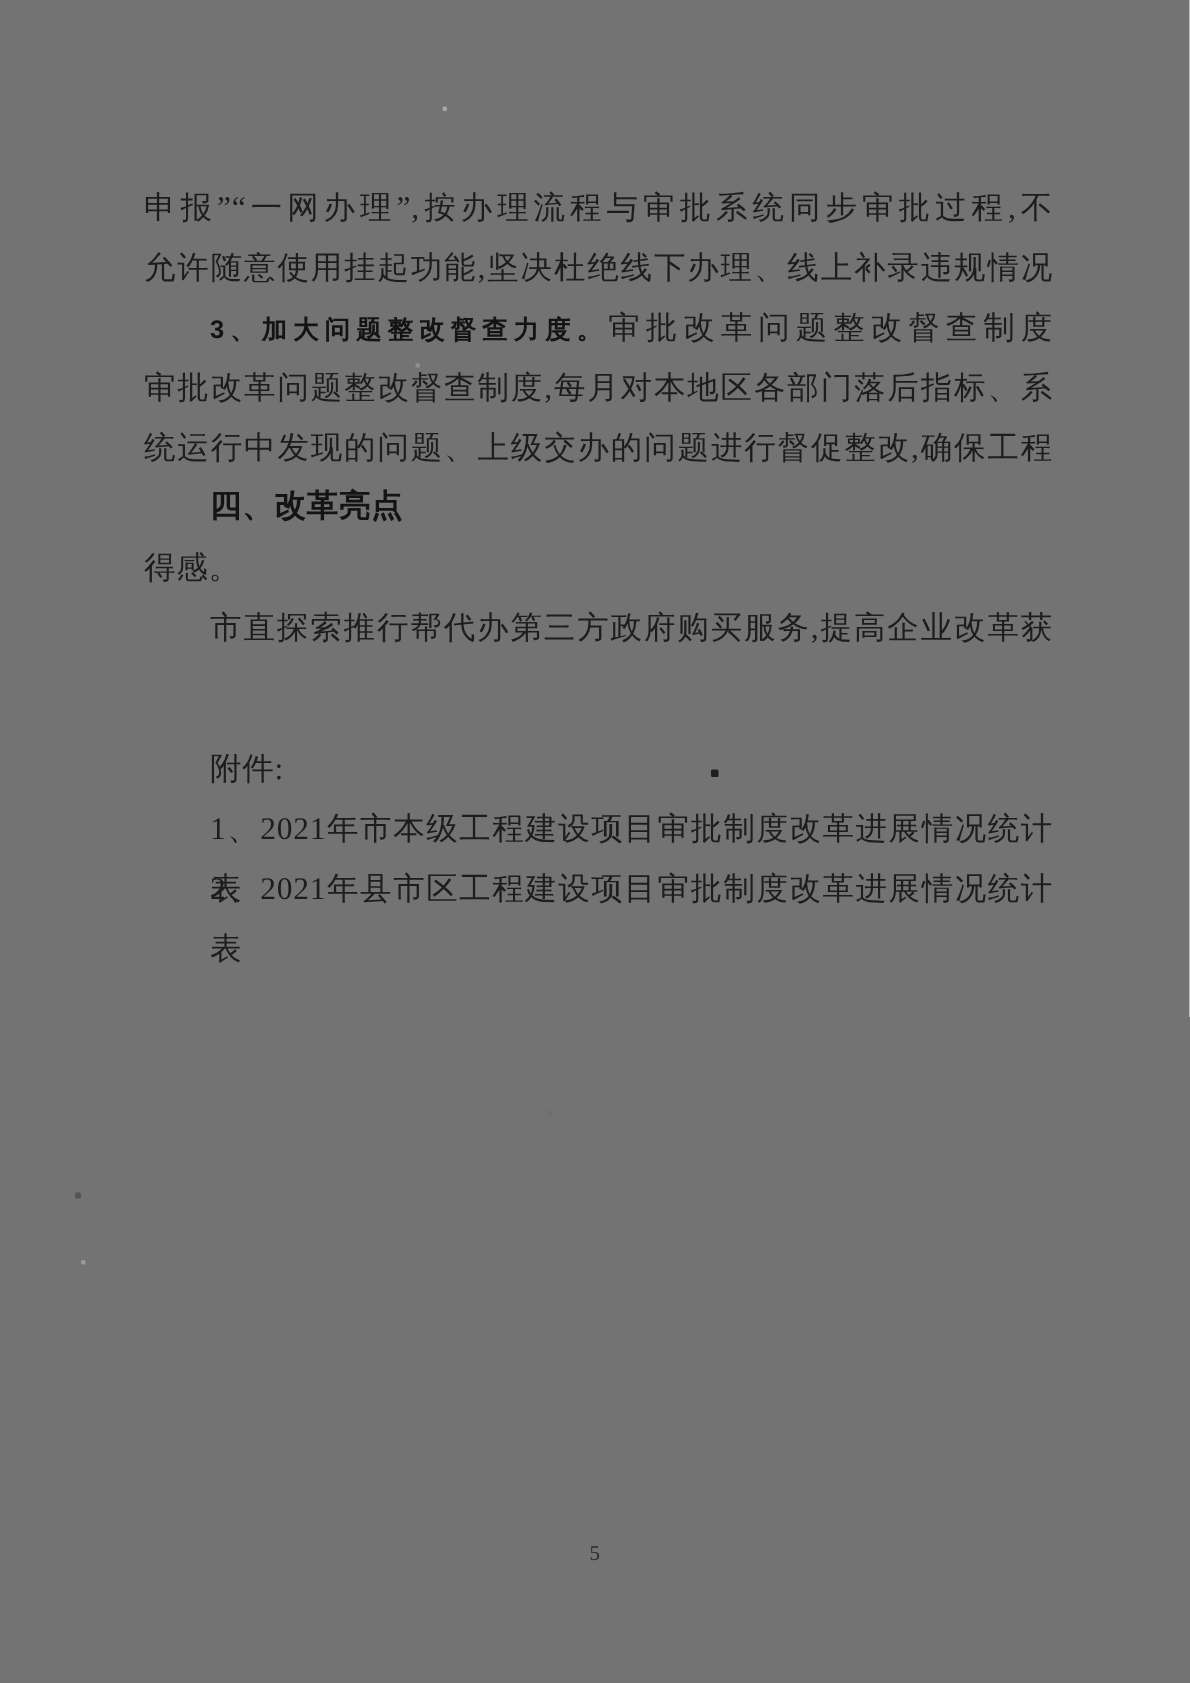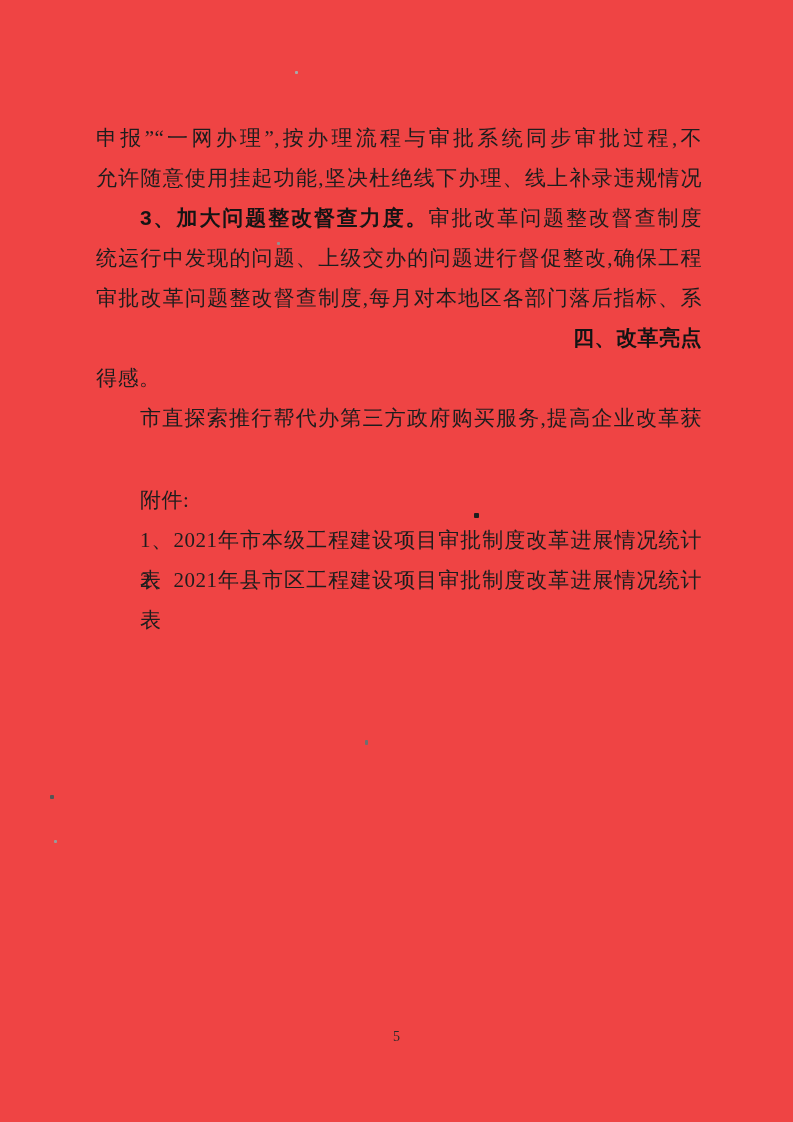--- a/index.html
+++ b/index.html
@@ -3,21 +3,21 @@
 <meta charset="utf-8">
 <style>
   * { margin: 0; padding: 0; box-sizing: border-box; }
   html, body {
     width: 793px; height: 1122px;
     background: #ffffff;
   }
   .page {
     position: relative;
     width: 793px; height: 1122px;
-    background: #ef4444;
+    background: #737373;
     overflow: hidden;
     font-family: "Liberation Serif", "DejaVu Serif", serif;
     color: #1d1d1d;
     text-decoration: underline;
   }
   .textblock {
     position: absolute;
     left: 96px; top: 118px;
     width: 606px;
   }
@@ -32,24 +32,23 @@
   .j {
     white-space: normal;
     text-align: justify;
     text-align-last: justify;
   }
   .ind { padding-left: 44px; }
   .lead, .bold-head {
     font-weight: 700;
     font-family: "Liberation Sans", "DejaVu Sans", sans-serif;
     color: #141414;
-    text-align: right;
   }
-  .lead { font-size: 21px; }
-  .att-gap { margin-top: 42px; }
+  .lead { font-size: 17px; }
+  .att-gap { margin-top: 54px; }
   .page-number {
     position: absolute;
     top: 1028px; left: 0;
     width: 100%;
     text-align: center;
     font-size: 14px;
     line-height: 18px;
     color: #2a2a2a;
   }
   .speck { position: absolute; border-radius: 1px; }
@@ -64,22 +63,22 @@
 <body>
 
 <div class="page">
 
   <div class="textblock">
 
     <div class="ln j">申报”“一网办理”,按办理流程与审批系统同步审批过程,不</div>
     <div class="ln j">允许随意使用挂起功能,坚决杜绝线下办理、线上补录违规情况</div>
 
     <div class="ln j ind"><span class="lead">3、加大问题整改督查力度。</span><span>审批改革问题整改督查制度</span></div>
+    <div class="ln j">审批改革问题整改督查制度,每月对本地区各部门落后指标、系</div>
     <div class="ln j">统运行中发现的问题、上级交办的问题进行督促整改,确保工程</div>
-    <div class="ln j">审批改革问题整改督查制度,每月对本地区各部门落后指标、系</div>
 
     <div class="ln ind bold-head">四、改革亮点</div>
 
     <div class="ln">得感。</div>
     <div class="ln j ind">市直探索推行帮代办第三方政府购买服务,提高企业改革获</div>
 
     <div class="ln ind att-gap">附件:</div>
     <div class="ln j ind">1、2021年市本级工程建设项目审批制度改革进展情况统计表</div>
     <div class="ln j ind">2、2021年县市区工程建设项目审批制度改革进展情况统计表</div>
 

